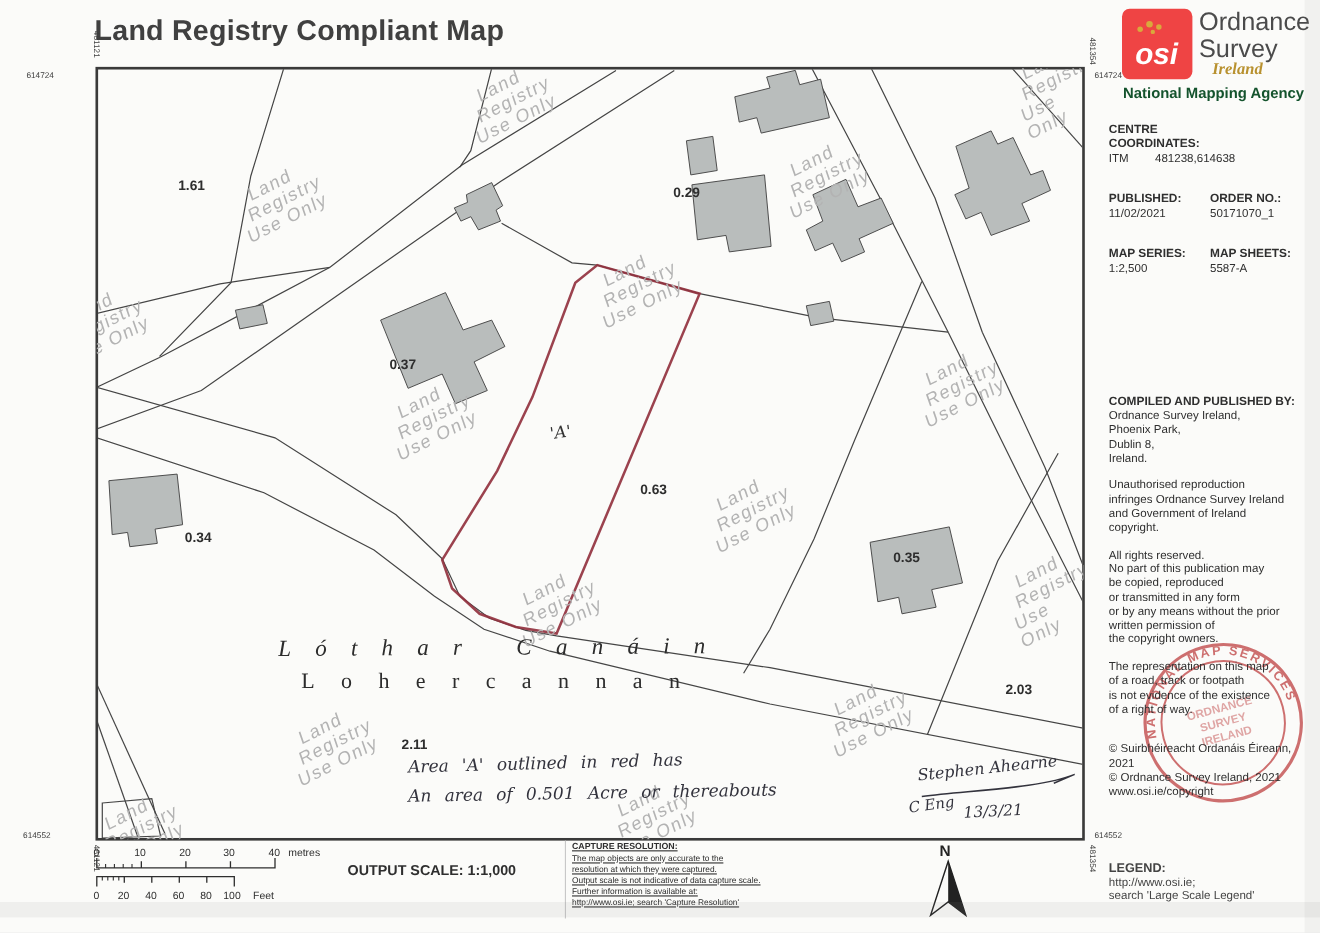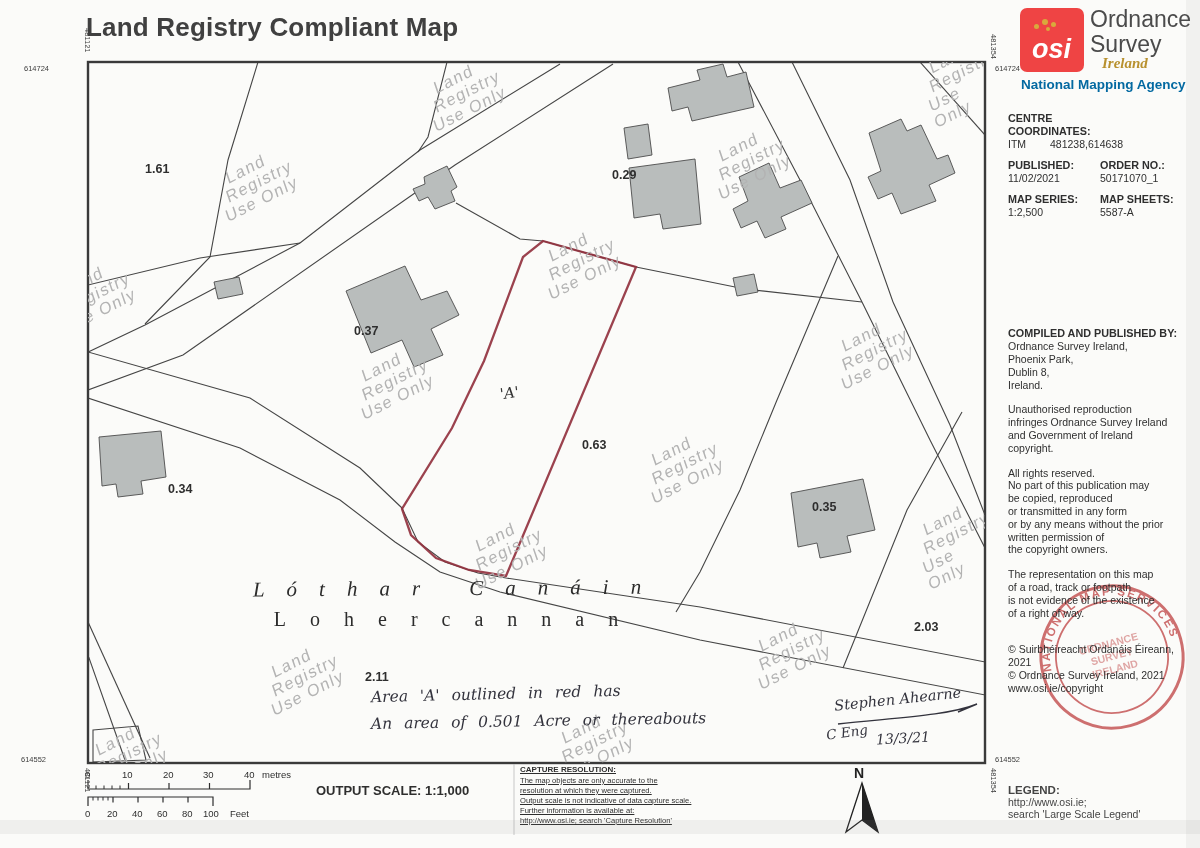--- a/index.html
+++ b/index.html
@@ -32,23 +32,23 @@
   .sig-date{position:absolute;left:788px;top:668px;font-size:14px;transform:rotate(-3deg);}
   
   .logo-box{left:1020px;top:8px;width:64px;height:64px;background:#ef4444;border-radius:7px;}
   .logo-osi{position:absolute;left:12px;top:26px;color:#fff;font-size:27px;font-weight:bold;
             font-style:italic;letter-spacing:0;}
   .dot{position:absolute;background:#d9a93c;border-radius:50%;}
   .logo-ordnance{left:1090px;top:8px;font-size:23px;color:#4b4b4b;line-height:1.0;}
   .logo-survey{left:1090px;top:31px;font-size:23px;color:#4b4b4b;}
   .logo-ireland{left:1102px;top:55px;font-size:15px;font-weight:bold;font-style:italic;
                 color:#b8912f;font-family:"Liberation Serif",serif;}
-  .agency{left:1021px;top:77px;font-size:13.5px;font-weight:bold;color:#0369a1;}
+  .agency{left:1021px;top:77px;font-size:13.5px;font-weight:bold;color:#14532d;}
   .sidebar{left:1008px;top:112px;width:184px;font-size:10.5px;line-height:1.22;color:#2f2f2f;}
-  .sidebar b{font-size:10.8px;}
+  .sidebar b{font-size:10.8px;margin-top:16px;}
   .sb-row{display:flex;}
   .sb-col{width:92px;}
   .sb-gap{height:8px;}
   .sb-gap-lg{height:12px;}
   .legend{left:1008px;top:784px;font-size:10.5px;color:#444;}
   
   .output-scale{left:316px;top:783px;font-size:13px;font-weight:bold;color:#2e2e2e;}
   .capture{left:520px;top:765px;font-size:7.6px;line-height:1.32;color:#2e2e2e;width:210px;text-decoration:underline;}
   .capture b{font-size:8px;}
   .scan-band{left:0;top:820px;width:1200px;height:14px;background:rgba(140,140,140,.10);}
@@ -254,21 +254,21 @@
         <span>Land</span>
         <span>Registry</span>
         <span>Use Only</span>
       </div>
     <div class="wm" style="left:880px;top:16px">
         <span>Land</span>
         <span>Registry</span>
         <span>Use Only</span>
       </div>
 
-    <div class="parcel" style="left:57px;top:100px">1.61</div>
+    <div class="parcel" style="left:74px;top:100px">1.61</div>
     <div class="parcel" style="left:524px;top:106px">0.29</div>
     <div class="parcel" style="left:266px;top:262px">0.37</div>
     <div class="parcel" style="left:80px;top:420px">0.34</div>
     <div class="parcel" style="left:494px;top:376px">0.63</div>
     <div class="parcel" style="left:724px;top:438px">0.35</div>
     <div class="parcel" style="left:826px;top:558px">2.03</div>
     <div class="parcel" style="left:277px;top:608px">2.11</div>
 
     <div class="plotA" style="left:412px;top:322px">'A'</div>
 

